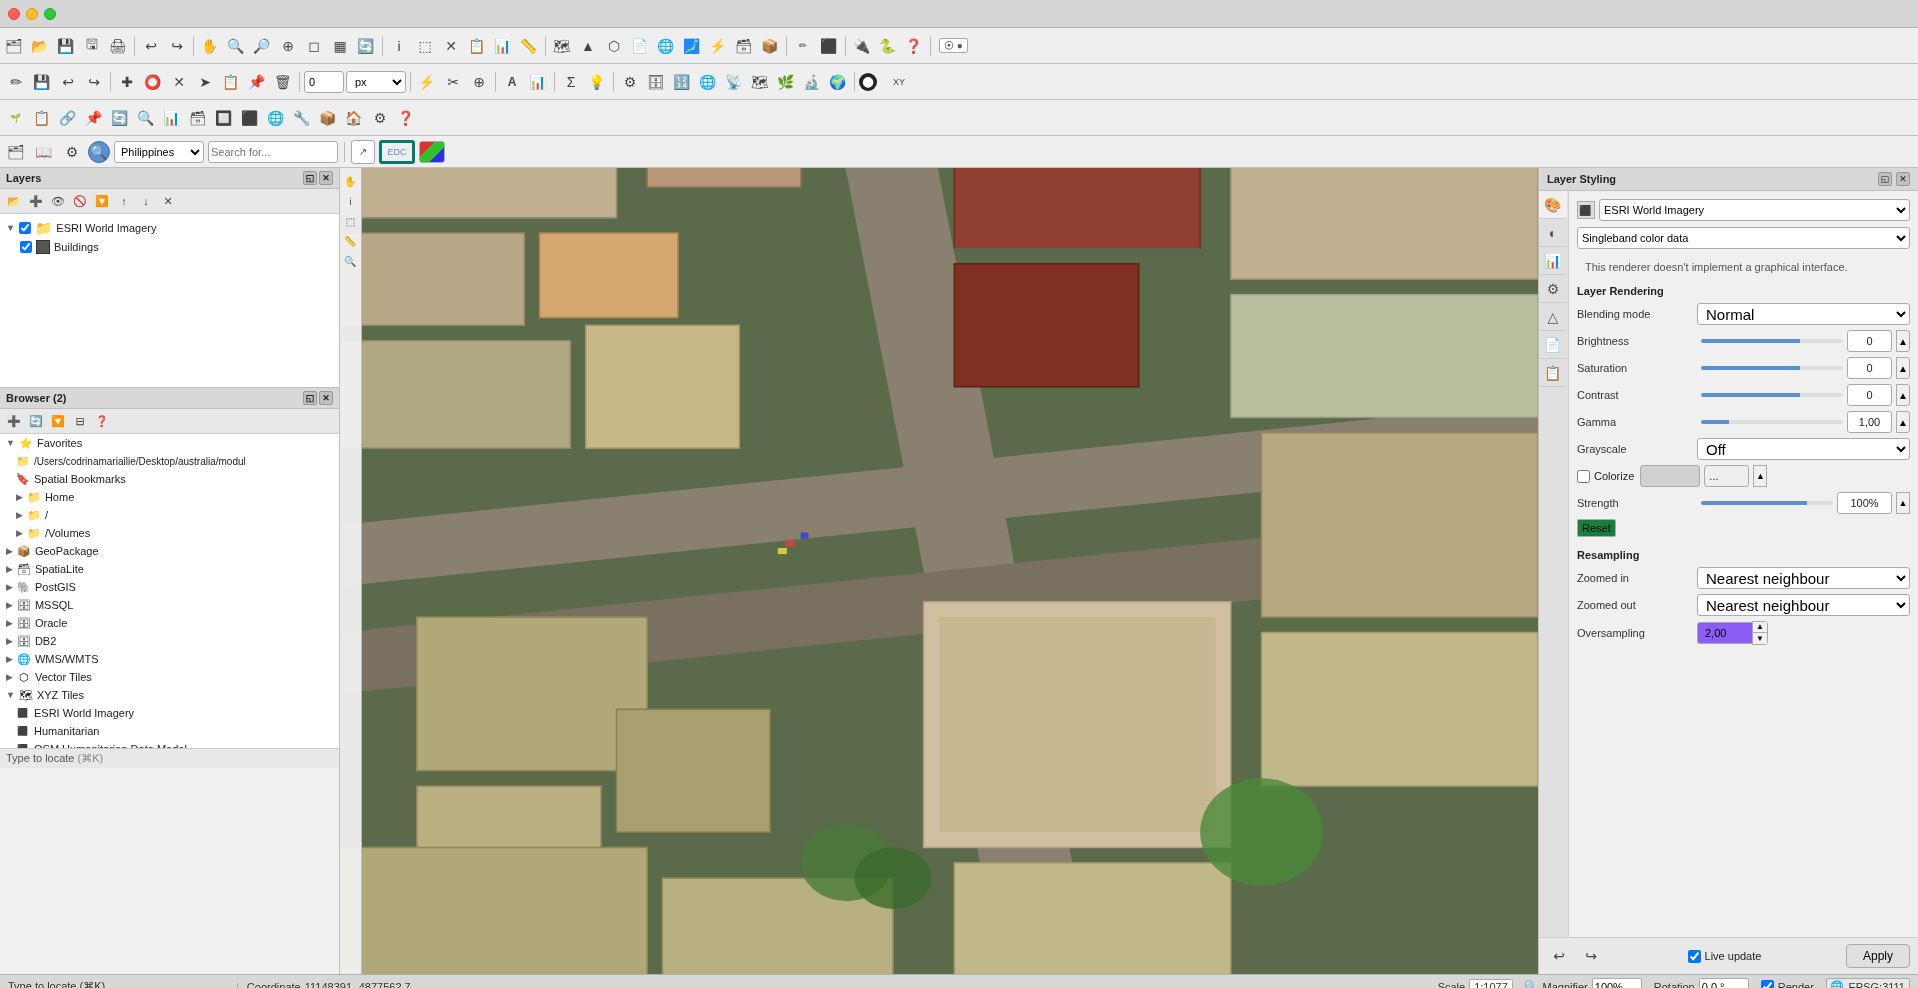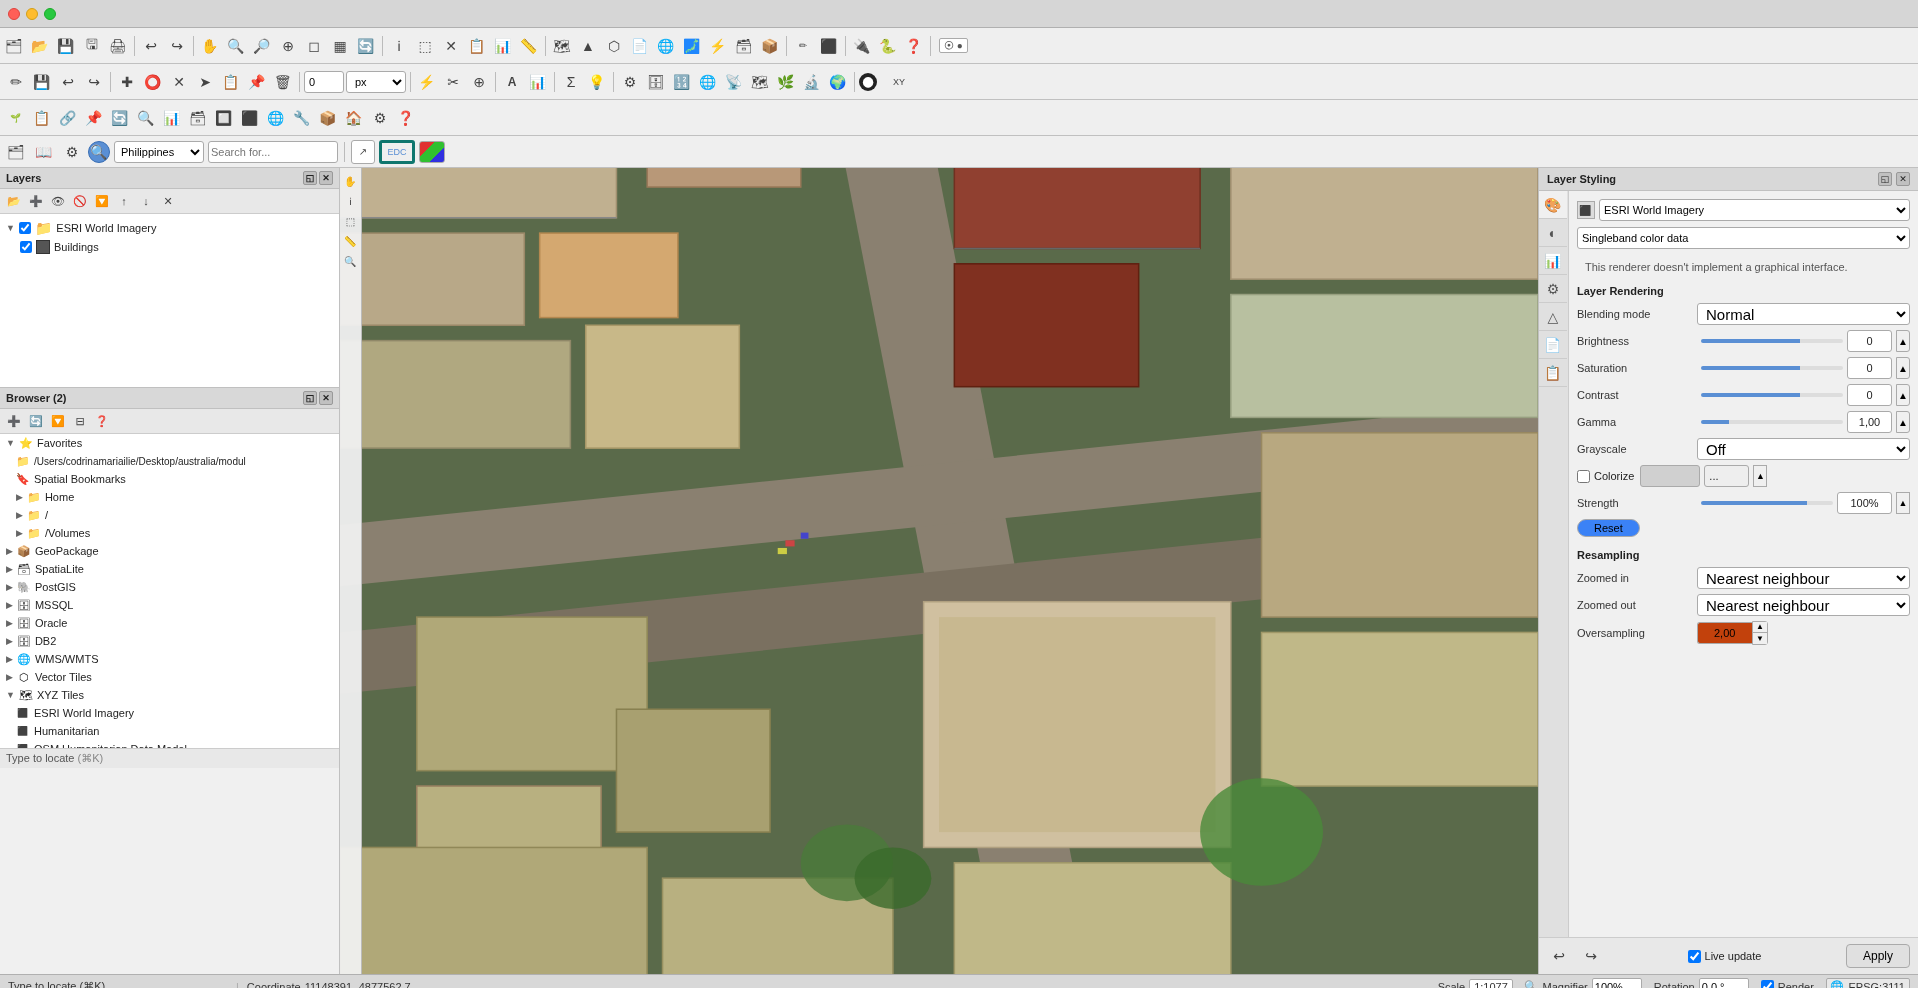--- a/index.html
+++ b/index.html
@@ -79,21 +79,21 @@
     .slider-strength { flex: 1; height: 4px; background: linear-gradient(to right, #5a8fd4 80%, #ddd 80%); border-radius: 2px; }
     .slider-val { width: 45px; height: 22px; border: 1px solid #aaa; border-radius: 3px; font-size: 11px; background: white; padding: 0 2px; display: flex; align-items: center; justify-content: center; }
 
     .colorize-row { display: flex; align-items: center; gap: 6px; margin-bottom: 5px; }
     .checkbox-label { display: flex; align-items: center; gap: 4px; font-size: 11px; }
     .color-swatch { width: 60px; height: 22px; background: #d0d0d0; border: 1px solid #aaa; border-radius: 3px; }
     .opacity-val { width: 45px; height: 22px; border: 1px solid #aaa; border-radius: 3px; font-size: 11px; background: #eee; padding: 0 4px; display: flex; align-items: center; }
 
     .hue-section { margin-bottom: 5px; }
 
-    .reset-btn { background: #3b82f6; border: 1px solid #aaa; border-radius: 9px; padding: 2px 16px; font-size: 11px; cursor: pointer; }
+    .reset-btn { background: #15803d; border: 1px solid #aaa; border-radius: 2px; padding: 2px 4px; font-size: 11px; cursor: pointer; }
 
     .resampling-section { margin-top: 12px; }
 
     
     .right-panel-footer { border-top: 1px solid #ccc; padding: 6px 8px; display: flex; align-items: center; justify-content: space-between; background: #e8e8e8; }
     .live-update-check { display: flex; align-items: flex-start; gap: 4px; font-size: 11px; }
     .apply-btn { background: #e0e0e0; border: 1px solid #aaa; border-radius: 4px; padding: 4px 16px; font-size: 12px; cursor: pointer; font-weight: 500; }
 
     
     .statusbar { height: 24px; background: #d8d8d8; border-top: 1px solid #b0b0b0; display: flex; align-items: center; padding: 0 8px; gap: 8px; font-size: 11px; color: #333; }
@@ -108,21 +108,21 @@
     .right-tab-btn.active { background: #f0f0f0; }
     .right-panel-body { display: flex; flex: 1; overflow: hidden; }
     .right-panel-main { flex: 1; overflow-y: auto; padding: 8px; }
 
     
     .map-left-toolbar { position: absolute; left: 0; top: 0; width: 22px; height: 100%; background: rgba(240,240,240,0.95); border-right: 1px solid #bbb; display: flex; flex-direction: column; align-items: center; padding: 4px 0; gap: 2px; z-index: 10; }
     .map-tool-btn { width: 18px; height: 18px; background: transparent; border: 1px solid transparent; border-radius: 2px; cursor: pointer; display: flex; align-items: center; justify-content: center; font-size: 10px; color: #444; }
 
     
     .spin-container { display: flex; align-items: center; }
-    .spin-input { width: 55px; height: 22px; border: 1px solid #aaa; border-radius: 3px 0 0 3px; font-size: 11px; background: #c2410c; padding: 0 16px; border-right: none; }
+    .spin-input { width: 55px; height: 22px; border: 1px solid #aaa; border-radius: 3px 0 0 3px; font-size: 11px; background: #8b5cf6; padding: 0 7px; border-right: none; }
     .spin-btns { display: flex; flex-direction: column; border: 1px solid #aaa; border-radius: 0 3px 3px 0; }
     .spin-btn { width: 14px; height: 11px; background: #f0f0f0; border: none; cursor: pointer; font-size: 8px; display: flex; align-items: center; justify-content: center; line-height: 1; }
     .spin-btn:first-child { border-bottom: 1px solid #aaa; }
 
     .panel-close-btns { display: flex; gap: 2px; }
     .panel-close-btn { width: 14px; height: 14px; background: #c0c0c0; border: 1px solid #999; border-radius: 2px; cursor: pointer; display: flex; align-items: center; justify-content: center; font-size: 9px; }
   </style>
 </head>
 <body>
 

